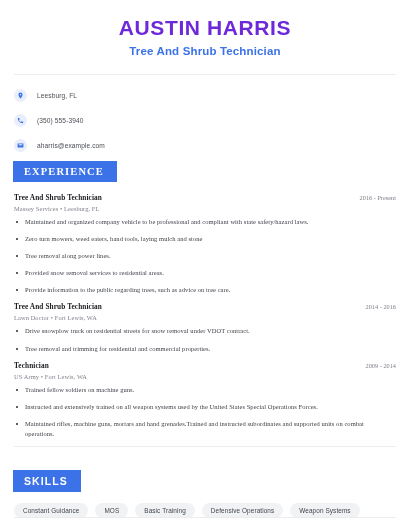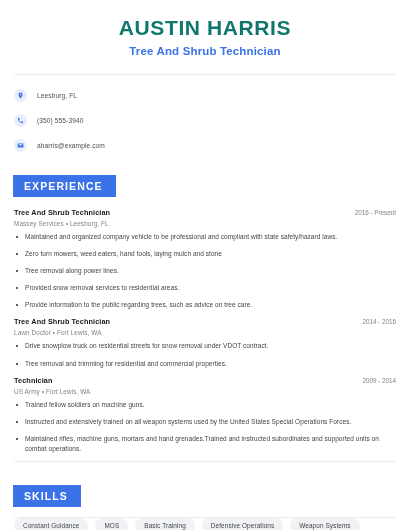--- a/index.html
+++ b/index.html
@@ -22,21 +22,21 @@
 
   
   .header {
     padding: 16px 14px 0 14px;
     text-align: center;
   }
   .name {
     font-size: 21px;
     font-weight: bold;
     letter-spacing: 0.6px;
-    color: #0f766e;
+    color: #6d28d9;
     line-height: 1.15;
   }
   .job-title {
     font-size: 11.5px;
     font-weight: bold;
     color: #3b72e8;
     margin-top: 5px;
     letter-spacing: 0.15px;
   }
 
@@ -80,21 +80,21 @@
   .section-badge {
     display: inline-block;
     background: #3b72e8;
     color: #ffffff;
     font-size: 10.5px;
     font-weight: bold;
     letter-spacing: 1.1px;
     padding: 5px 13px 5px 11px;
     margin-left: -1px;
   }
-  .experience-wrap { margin-top: 20px; }
+  .experience-wrap { margin-top: 6px; font-family: Liberation Serif, serif; }
   .skills-wrap { margin-top: 23px; }
 
   
   .jobs { margin-top: 11px; }
   .job { margin-bottom: 7px; }
   .job-head {
     display: flex;
     justify-content: space-between;
     align-items: baseline;
   }

